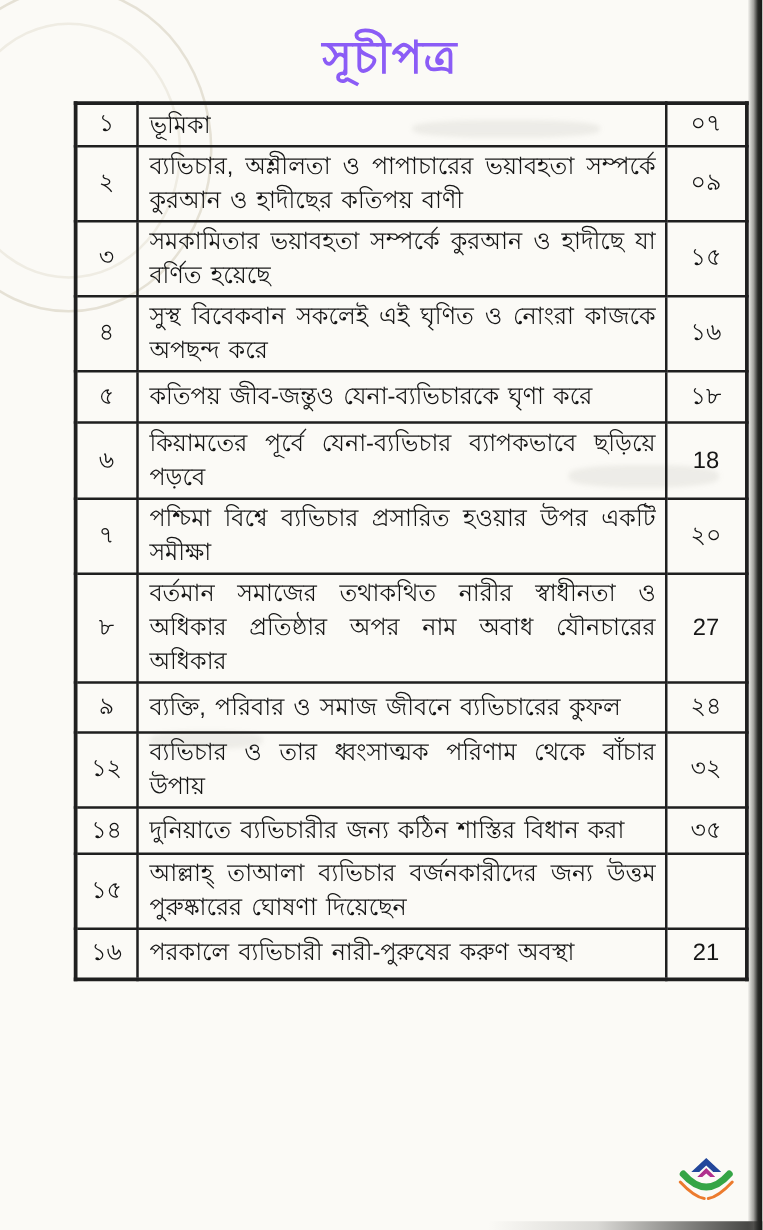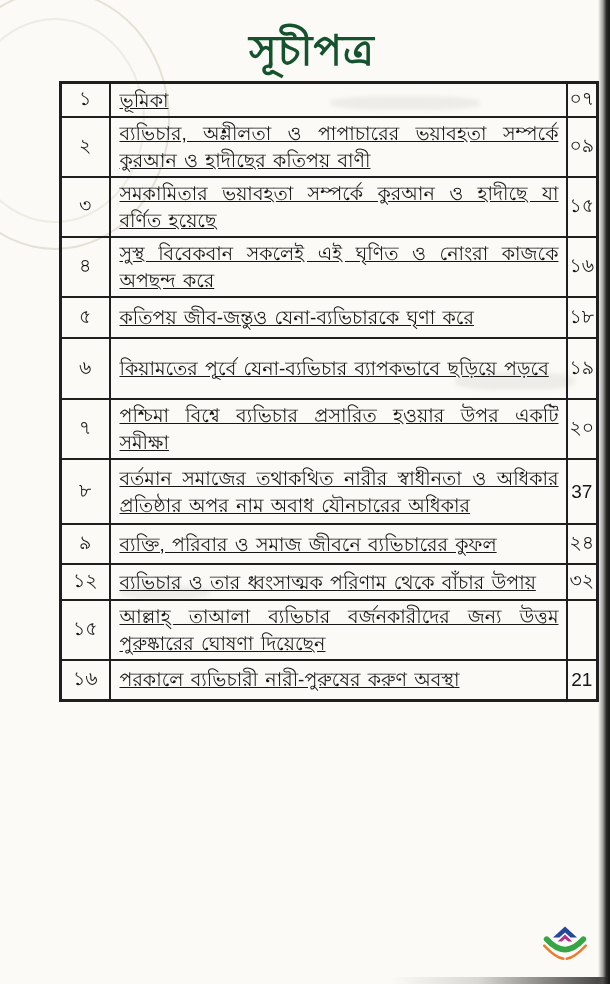--- a/index.html
+++ b/index.html
@@ -33,24 +33,24 @@
     background: rgba(120, 115, 105, 0.10);
     filter: blur(2px);
     border-radius: 40%;
     pointer-events: none;
   }
 
   .title {
     position: absolute;
     top: 18px; left: 0; right: 14px;
     text-align: center;
-    font-size: 42px;
+    font-size: 36px;
     font-weight: bold;
     letter-spacing: 1px;
-    color: #14532d;
+    color: #8b5cf6;
     padding-left: 28px;
   }
 
   table.toc {
     position: absolute;
     left: 59px; top: 81px;
     width: 540px;
     border-collapse: collapse;
     table-layout: fixed;
   }
@@ -65,24 +65,23 @@
     vertical-align: middle;
   }
   td.item {
     font-size: 19px;
     line-height: 27px;
     padding: 2px 7px 2px 9px;
     text-align: justify;
     text-align-last: left;
     word-spacing: 2px;
     vertical-align: middle;
-    text-decoration: underline;
   }
   td.pageno {
-    width: 31px;
+    width: 65px;
     text-align: center;
     font-size: 19px;
     vertical-align: middle;
   }
 
   
   .edge-right {
     position: absolute;
     top: 0; right: 0; bottom: 0;
     width: 12px;
@@ -142,41 +141,46 @@
       <td class="pageno">১৬</td>
     </tr>
     <tr style="height:41px">
       <td class="serial">৫</td>
       <td class="item">কতিপয় জীব-জন্তুও যেনা-ব্যভিচারকে ঘৃণা করে</td>
       <td class="pageno">১৮</td>
     </tr>
     <tr style="height:61px">
       <td class="serial">৬</td>
       <td class="item">কিয়ামতের পূর্বে যেনা-ব্যভিচার ব্যাপকভাবে ছড়িয়ে পড়বে</td>
-      <td class="pageno">১৯</td>
+      <td class="pageno">18</td>
     </tr>
     <tr style="height:60px">
       <td class="serial">৭</td>
       <td class="item">পশ্চিমা বিশ্বে ব্যভিচার প্রসারিত হওয়ার উপর একটি সমীক্ষা</td>
       <td class="pageno">২০</td>
     </tr>
     <tr style="height:65px">
       <td class="serial">৮</td>
       <td class="item">বর্তমান সমাজের তথাকথিত নারীর স্বাধীনতা ও অধিকার প্রতিষ্ঠার অপর নাম অবাধ যৌনচারের অধিকার</td>
-      <td class="pageno">37</td>
+      <td class="pageno">27</td>
     </tr>
     <tr style="height:40px">
       <td class="serial">৯</td>
       <td class="item">ব্যক্তি, পরিবার ও সমাজ জীবনে ব্যভিচারের কুফল</td>
       <td class="pageno">২৪</td>
     </tr>
     <tr style="height:36px">
       <td class="serial">১২</td>
       <td class="item">ব্যভিচার ও তার ধ্বংসাত্মক পরিণাম থেকে বাঁচার উপায়</td>
       <td class="pageno">৩২</td>
+    </tr>
+    <tr style="height:37px">
+      <td class="serial">১৪</td>
+      <td class="item">দুনিয়াতে ব্যভিচারীর জন্য কঠিন শাস্তির বিধান করা</td>
+      <td class="pageno">৩৫</td>
     </tr>
     <tr style="height:60px">
       <td class="serial">১৫</td>
       <td class="item">আল্লাহ্ তাআলা ব্যভিচার বর্জনকারীদের জন্য উত্তম পুরুষ্কারের ঘোষণা দিয়েছেন</td>
       <td class="pageno"></td>
     </tr>
     <tr style="height:40px">
       <td class="serial">১৬</td>
       <td class="item">পরকালে ব্যভিচারী নারী-পুরুষের করুণ অবস্থা</td>
       <td class="pageno">21</td>

